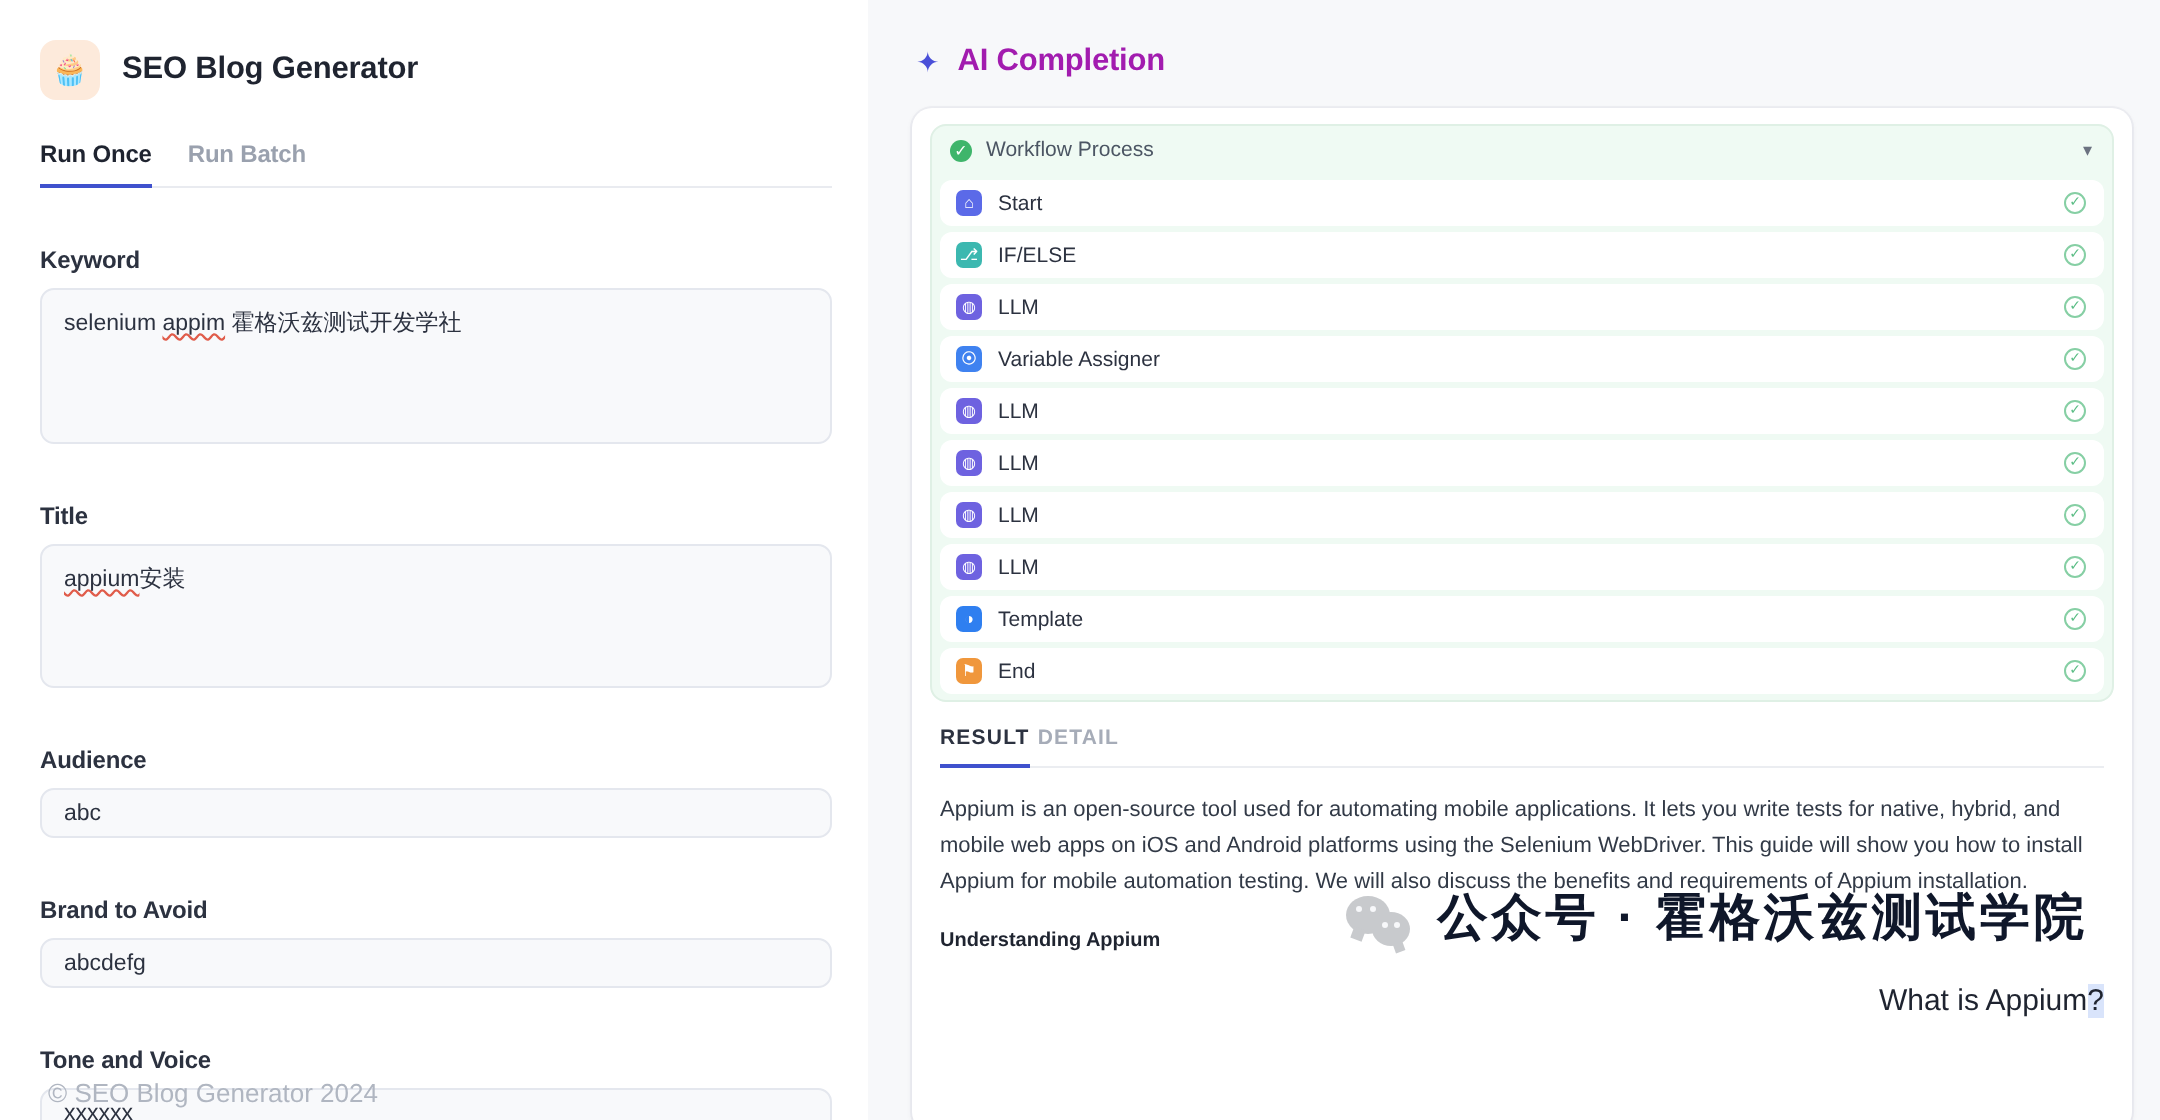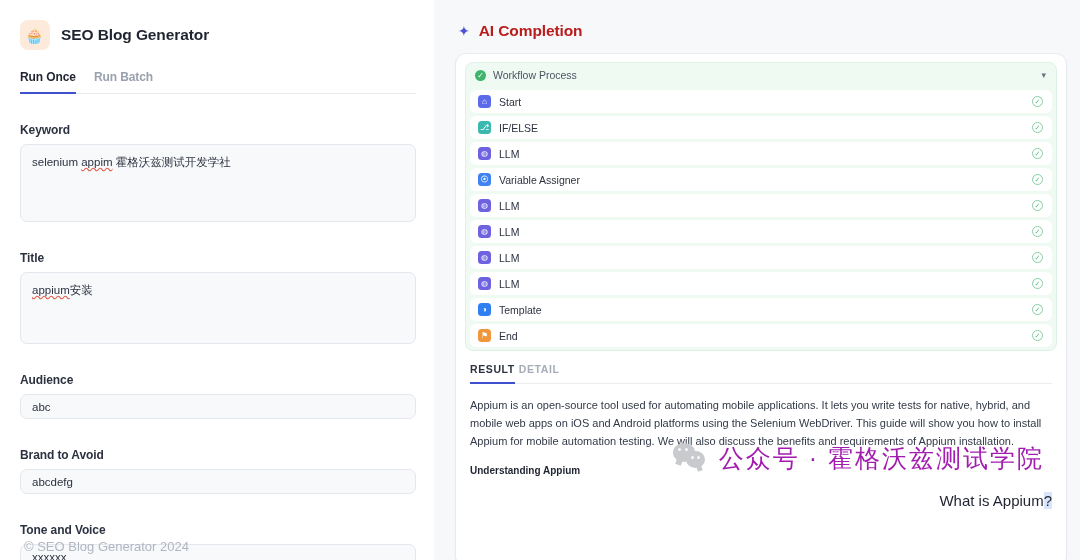--- a/index.html
+++ b/index.html
@@ -96,21 +96,21 @@
   
   #right-panel {
     flex: 1; height: 560px;
     background: #f7f8fa;
     padding: 22px 14px 0 22px;
     position: relative;
     overflow: hidden;
   }
   .rp-header { display: flex; align-items: center; gap: 9px; margin-bottom: 14px; padding-left: 2px; }
   .sparkle { color: #4a50d8; font-size: 14px; line-height: 1; }
-  .rp-title { font-size: 15.5px; font-weight: bold; color: #b91c1c; letter-spacing: -0.1px; }
+  .rp-title { font-size: 15.5px; font-weight: bold; color: #a21caf; letter-spacing: -0.1px; }
 
   .card {
     background: #ffffff;
     border-radius: 10px;
     box-shadow: 0 1px 3px rgba(25,35,70,0.07), 0 0 0 1px rgba(25,35,70,0.04);
     height: 512px;
     overflow: hidden;
     position: relative;
   }
 
@@ -171,22 +171,22 @@
   .res-body { padding-top: 13px; position: relative; }
   .res-h1 { font-size: 11.5px; font-weight: bold; color: #1f2430; margin-bottom: 14px; }
   .res-p { font-size: 11px; color: #323a47; line-height: 1.62; margin-bottom: 15px; }
   .res-h2 { font-size: 10px; font-weight: bold; color: #1f2430; margin-bottom: 16px; }
   .res-h3 { font-size: 15px; font-weight: normal; color: #1f2430; text-align: right; }
   .hl { background: #d9e4fb; }
 
   .watermark {
     position: absolute;
     right: 8px; top: 58px;
-    display: flex; align-items: flex-start; gap: 12px;
-    color: #a21caf; font-size: 25px; font-weight: normal;
+    display: flex; align-items: flex-end; gap: 12px;
+    color: #0f172a; font-size: 25px; font-weight: bold;
     letter-spacing: 2px; pointer-events: none;
     white-space: nowrap;
   }
   .wm-bubbles { position: relative; width: 34px; height: 28px; flex: 0 0 auto; }
   .wm-b1 {
     position: absolute; left: 0; top: 1px;
     width: 22px; height: 19px; border-radius: 50%;
     background: #c8cacd;
   }
   .wm-b1:after {

